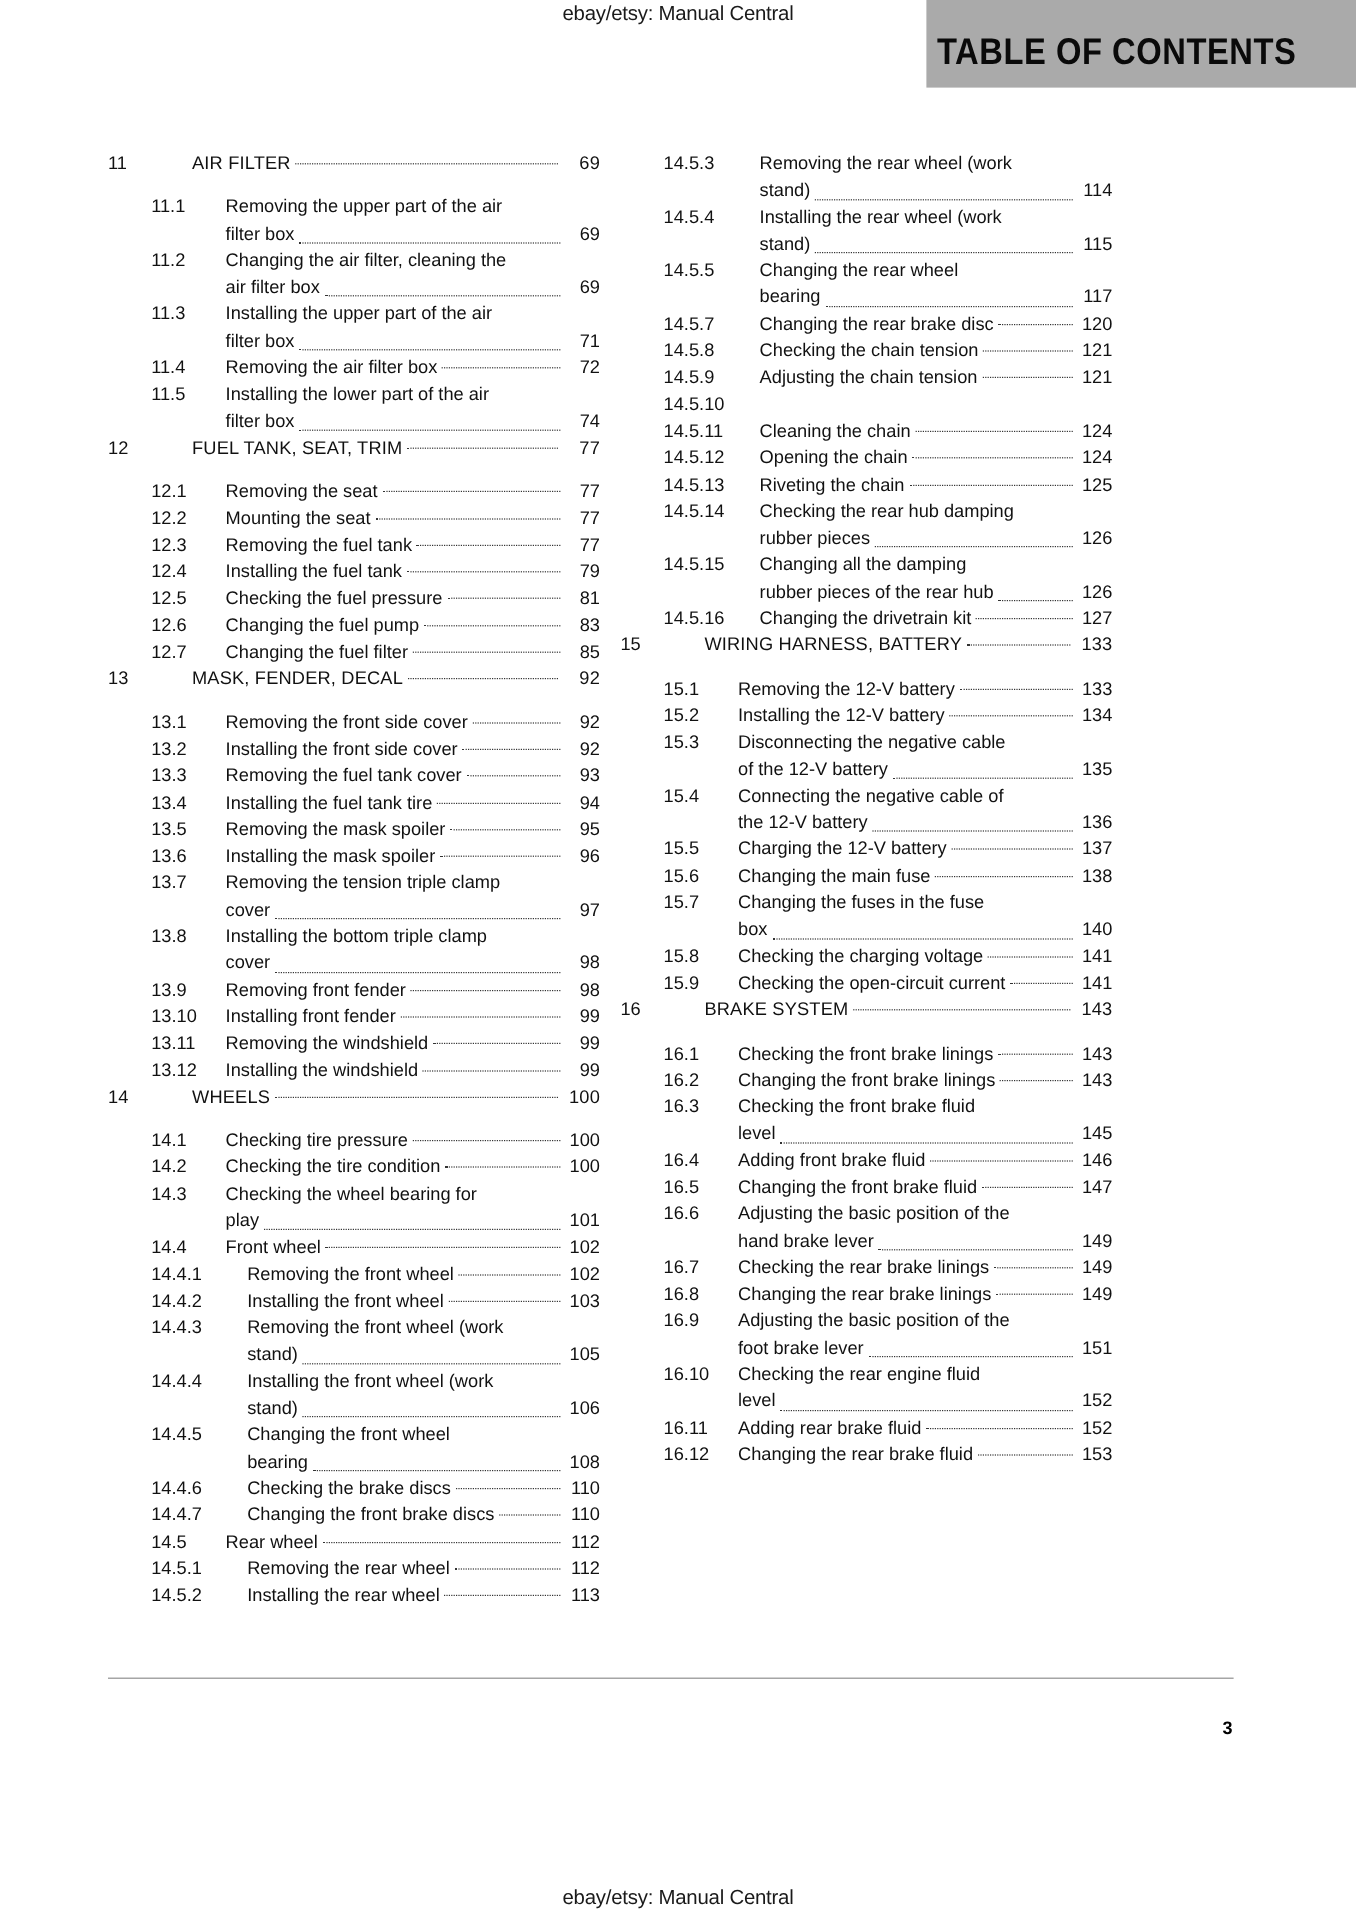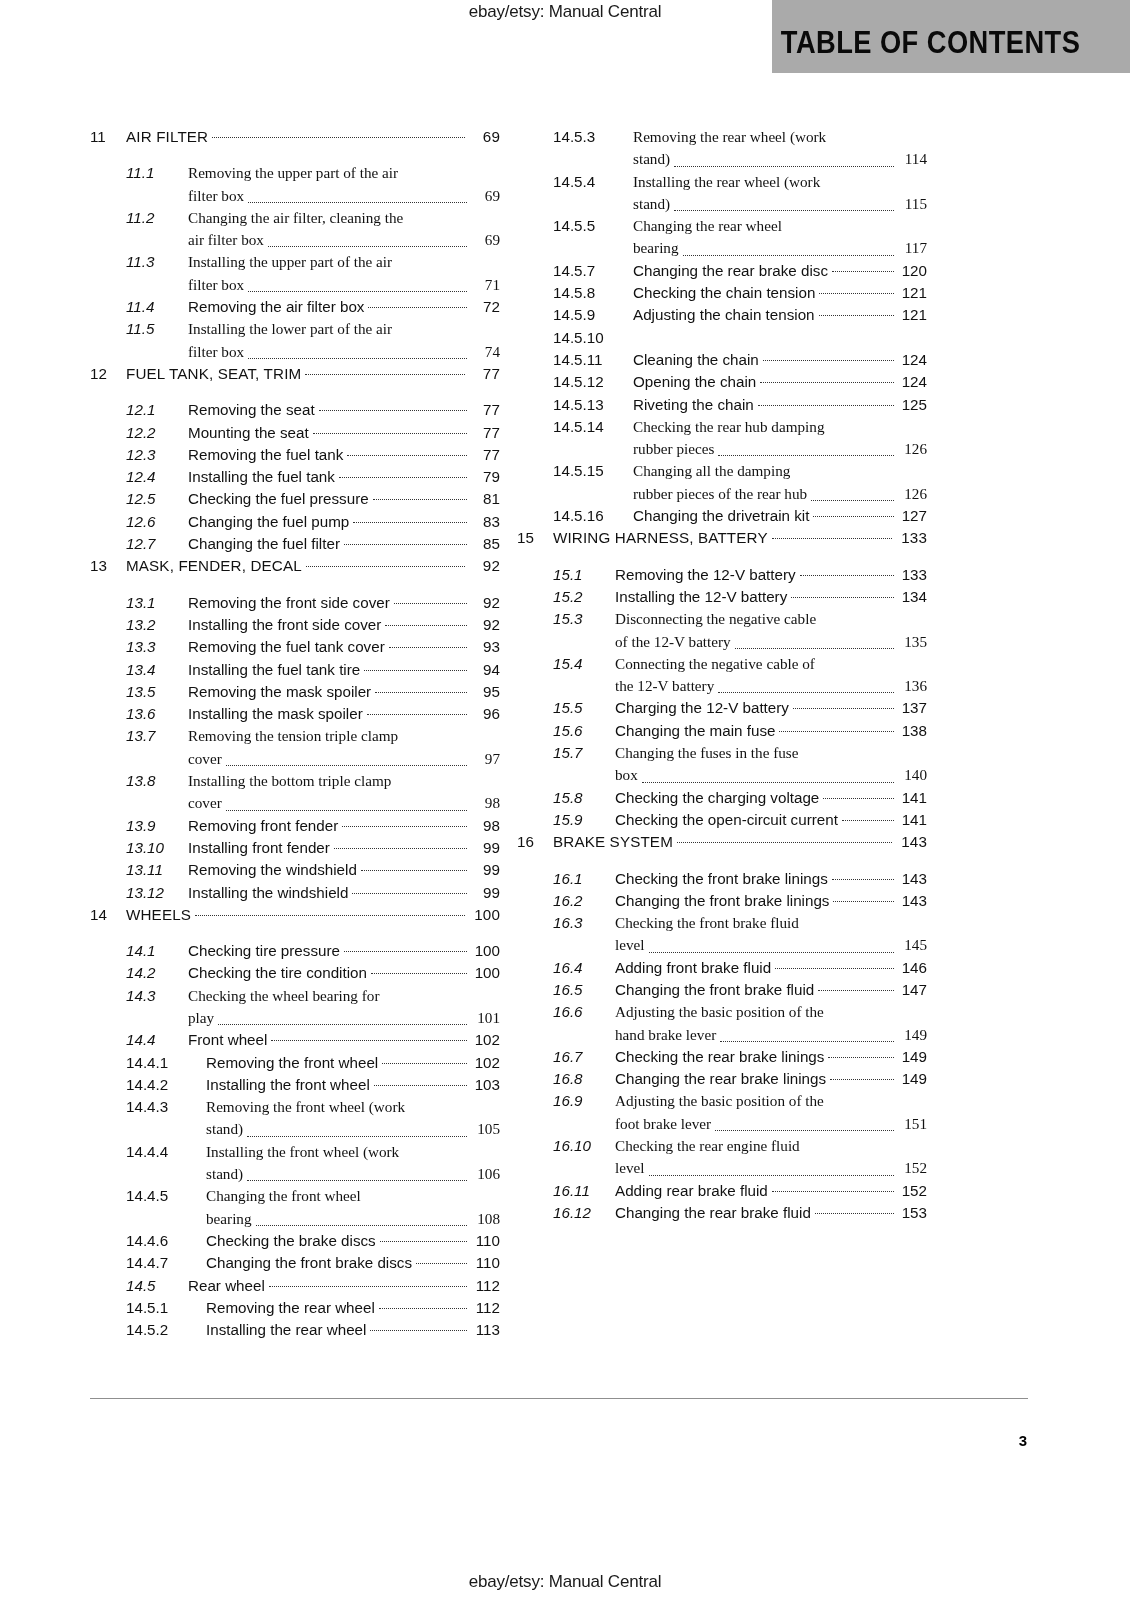--- a/index.html
+++ b/index.html
@@ -67,33 +67,34 @@
   .entry {
     display: flex;
     align-items: flex-start;
     font-size: 15.2px;
     line-height: 22.3px;
     color: #111111;
   }
   .entry.chapter {
     margin-top: 0px;
     text-transform: none;
+    gap: 34px;
   }
   .entry.chapter .num  { font-size: 15.2px; }
   .entry.chapter .body { letter-spacing: 0.15px; justify-content: center; }
 
   .gap-before { margin-top: 14px; }
 
   .num {
     flex: 0 0 auto;
     white-space: nowrap;
   }
   
   .lvl1 .num { width: 36px; }
-  .lvl2 .num { width: 62px; margin-left: 36px; font-style: italic; }
+  .lvl2 .num { width: 62px; margin-left: 36px; }
   .lvl3 .num { width: 80px; margin-left: 36px; }
 
   .body {
     flex: 1 1 auto;
     display: flex;
     align-items: baseline;
     min-width: 0;
   }
   .title {
     white-space: normal;
@@ -111,21 +112,20 @@
     text-align: right;
     white-space: nowrap;
   }
   .lvl1 .page { width: 32px; }
   .lvl2 .page { width: 30px; }
   .lvl3 .page { width: 30px; }
 
   
   .entry.wrapped .body {
     display: block;
-    font-family: Liberation Serif, serif;
   }
   .entry.wrapped .title-line {
     display: block;
   }
   .entry.wrapped .last-line {
     display: flex;
     align-items: flex-end;
   }
   .entry.wrapped .last-line .leader { top: -4px; }
 

